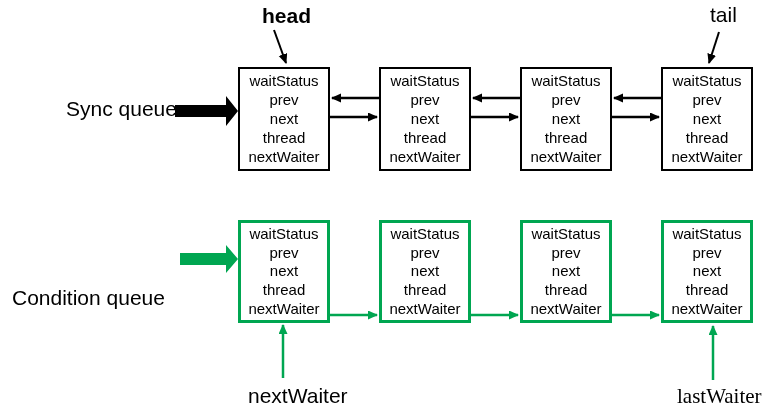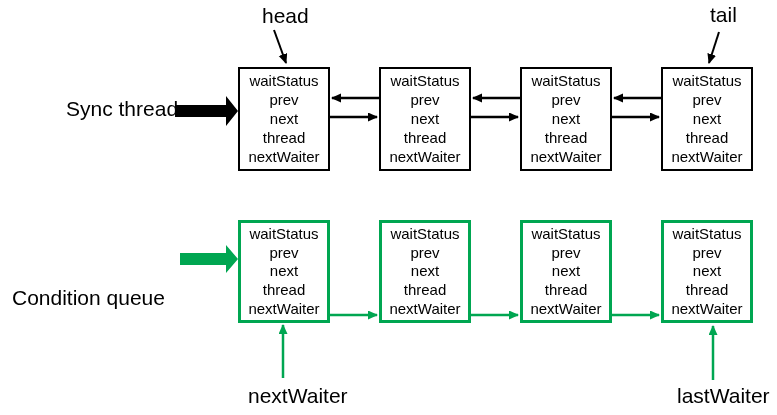--- a/index.html
+++ b/index.html
@@ -45,26 +45,26 @@
   .col1{left:238px}.col2{left:379px}.col3{left:520px}.col4{left:661px}
   .row-sync{top:67px}.row-cond{top:220px}
 
   .lbl{
     position:absolute;
     font-size:21px;
     line-height:24px;
     white-space:nowrap;
     color:var(--text-color);
   }
-  .lbl-head{left:262px;top:4px;}
+  .lbl-head{left:262px;top:4px;font-weight:bold;}
   .lbl-tail{left:710px;top:3px;}
   .lbl-sync{left:66px;top:97px;}
   .lbl-cond{left:12px;top:246px;margin-top:40px;}
   .lbl-first{left:248px;top:384px;}
-  .lbl-last{left:677px;top:384px;}
+  .lbl-last{left:677px;top:384px;font-family:Liberation Serif, serif;}
 </style>
 </head>
 <body>
 
 <div class="canvas">
 
   <svg class="overlay" width="777" height="415" viewBox="0 0 777 415">
     <defs>
       <marker id="arr-sync" markerUnits="userSpaceOnUse" markerWidth="11" markerHeight="10" refX="9" refY="4.5" orient="auto">
         <path d="M0,0 L10,4.5 L0,9 Z" class="fill-sync"></path>
@@ -91,21 +91,21 @@
     <line class="stroke-cond thick" x1="330" y1="315" x2="377" y2="315" marker-end="url(#arr-cond)"></line>
     <line class="stroke-cond thick" x1="471" y1="315" x2="518" y2="315" marker-end="url(#arr-cond)"></line>
     <line class="stroke-cond thick" x1="612" y1="315" x2="659" y2="315" marker-end="url(#arr-cond)"></line>
 
     <line class="stroke-cond thick" x1="283" y1="378" x2="283" y2="325" marker-end="url(#arr-cond)"></line>
     <line class="stroke-cond thick" x1="713" y1="380" x2="713" y2="326" marker-end="url(#arr-cond)"></line>
   </svg>
 
   <div class="lbl lbl-head">head</div>
   <div class="lbl lbl-tail">tail</div>
-  <div class="lbl lbl-sync">Sync thread</div>
+  <div class="lbl lbl-sync">Sync queue</div>
   <div class="lbl lbl-cond">Condition queue</div>
   <div class="lbl lbl-first">nextWaiter</div>
   <div class="lbl lbl-last">lastWaiter</div>
 
   <div class="node sync col1 row-sync">
     <div class="field">waitStatus</div>
     <div class="field">prev</div>
     <div class="field">next</div>
     <div class="field">thread</div>
     <div class="field">nextWaiter</div>

